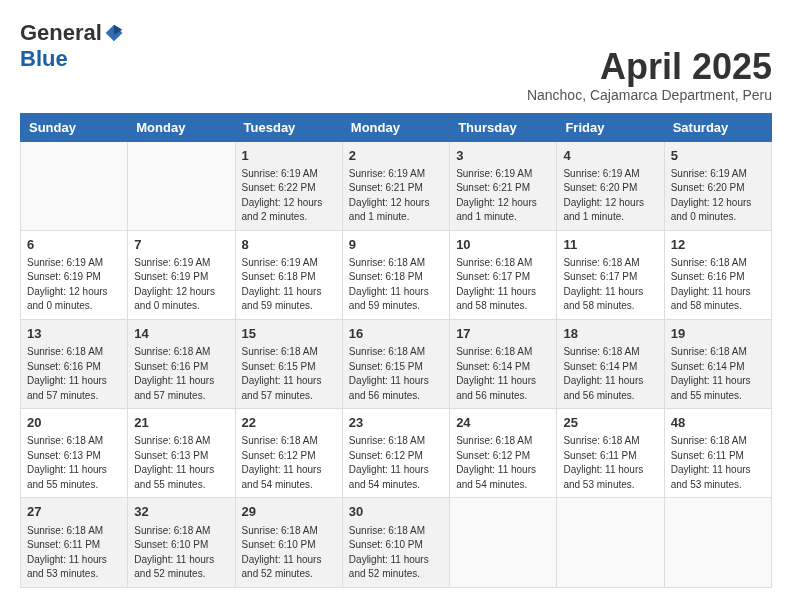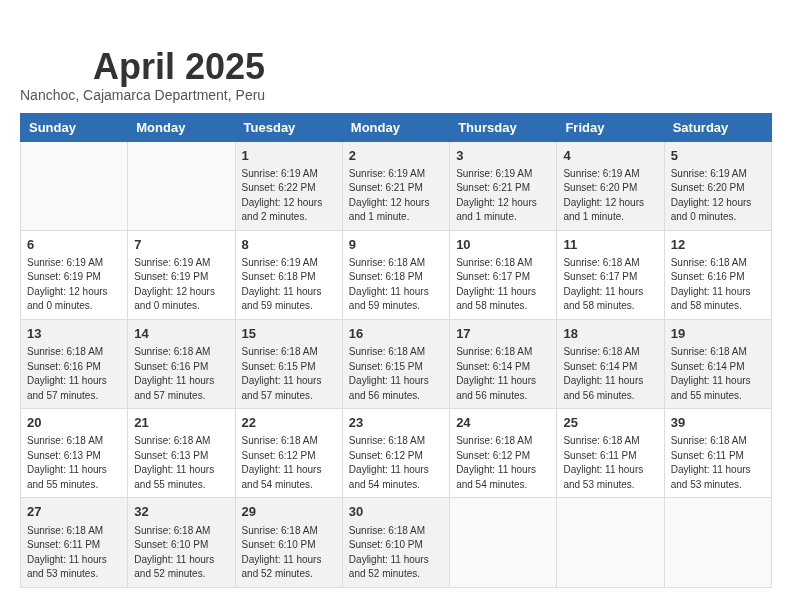--- a/index.html
+++ b/index.html
@@ -94,20 +94,30 @@
       line-height: 1.45;
     }
     .row-alt {
       background-color: #f2f2f2;
     }
   </style>
 </head>
 <body>
 
 <div class="header-area">
+  <div class="logo">
+    <div class="logo-text">
+      <span class="logo-general">General</span>
+      <svg class="logo-icon" viewBox="0 0 24 24">
+        <polygon points="12,2 22,12 12,22 2,12" fill="#2e6db4"></polygon>
+        <polygon points="12,2 22,8 12,14" fill="#1a4a7a"></polygon>
+      </svg>
+    </div>
+    <span class="logo-blue">Blue</span>
+  </div>
   <div class="title-area">
     <div class="month-title">April 2025</div>
     <div class="location-title">Nanchoc, Cajamarca Department, Peru</div>
   </div>
 </div>
 
 <table class="calendar">
   <thead>
     <tr id="header-row">
         <th>Sunday</th>
@@ -273,21 +283,21 @@
 Sunset: 6:12 PM
 Daylight: 11 hours and 54 minutes.</div>
         </td>
         <td>
           <span class="day-number">25</span>
           <div class="day-info" style="white-space: pre-line;">Sunrise: 6:18 AM
 Sunset: 6:11 PM
 Daylight: 11 hours and 53 minutes.</div>
         </td>
         <td>
-          <span class="day-number">39</span>
+          <span class="day-number">48</span>
           <div class="day-info" style="white-space: pre-line;">Sunrise: 6:18 AM
 Sunset: 6:11 PM
 Daylight: 11 hours and 53 minutes.</div>
         </td>
       </tr>
       <tr class="row-alt">
         <td>
           <span class="day-number">27</span>
           <div class="day-info" style="white-space: pre-line;">Sunrise: 6:18 AM
 Sunset: 6:11 PM

